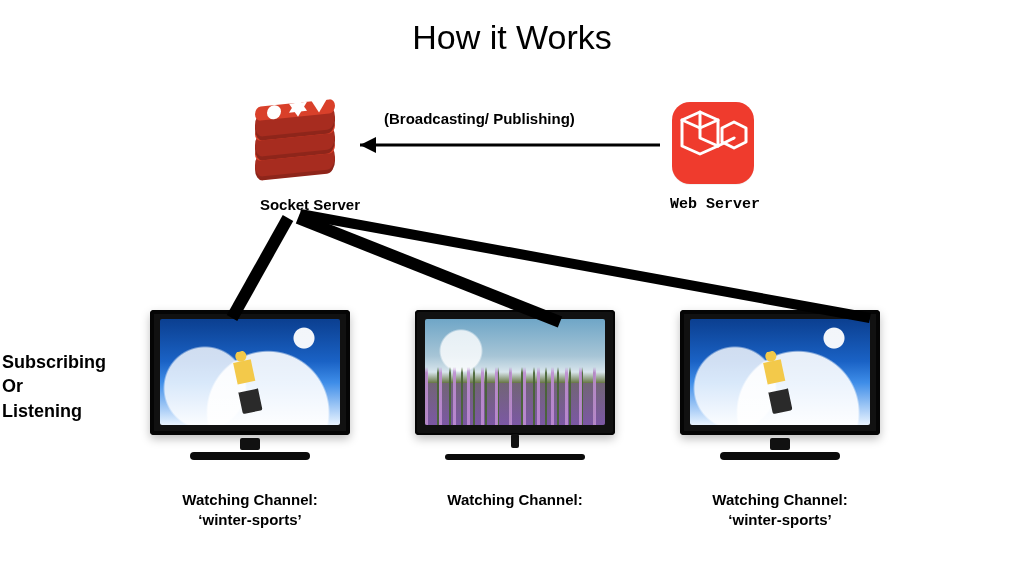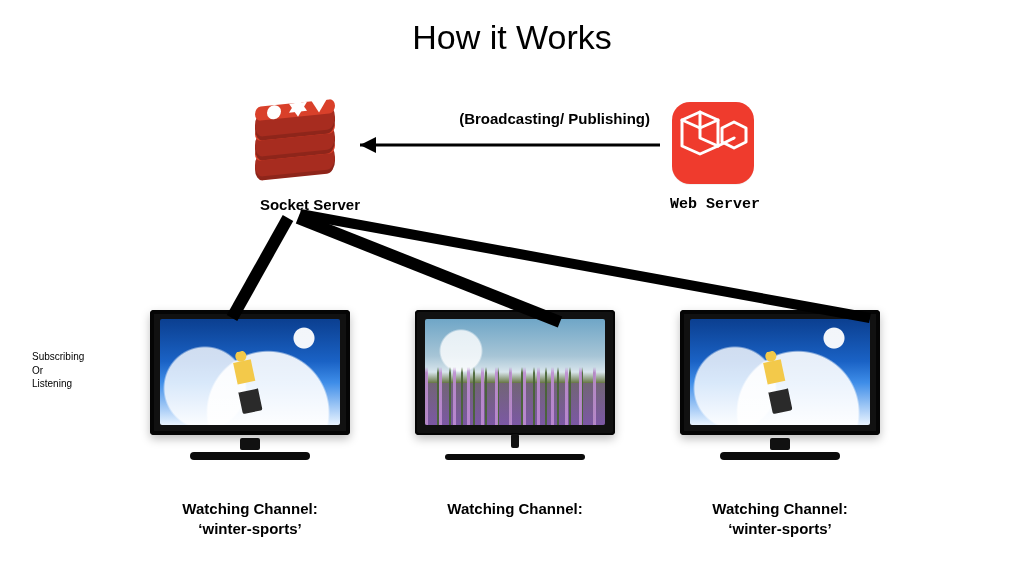--- a/index.html
+++ b/index.html
@@ -110,35 +110,35 @@
     left: 660px;
     top: 196px;
     width: 110px;
     text-align: center;
     font-size: 15px;
     font-weight: 600;
     font-family: Liberation Mono, monospace;
   }
   .arrow-label {
     position: absolute;
-    left: 370px;
+    left: 384px;
     top: 110px;
     width: 280px;
-    text-align: right;
+    text-align: left;
     font-size: 15px;
     font-weight: 700;
   }
 
   .sub-label {
     position: absolute;
-    left: 32px;
+    left: 2px;
     top: 350px;
     width: 120px;
-    font-size: 10px;
-    font-weight: 400;
+    font-size: 18px;
+    font-weight: 700;
     line-height: 1.35;
   }
 
   
   .tv {
     position: absolute;
     width: 200px;
     height: 150px;
   }
   .tv .bezel {
@@ -220,21 +220,20 @@
   .tv2 .stand .foot { width:140px; left:-10px; height:6px; border-radius:3px; }
   .tv2 .stand .neck { width:8px; height:14px; top:-8px; }
 
   .caption {
     position: absolute;
     width: 220px;
     text-align: center;
     font-size: 15px;
     font-weight: 700;
     line-height: 1.35;
-    margin-top: 9px;
   }
   .cap1 { left: 140px; top: 490px; }
   .cap2 { left: 405px; top: 490px; }
   .cap3 { left: 670px; top: 490px; }
 
   
   svg.overlay {
     position:absolute; left:0; top:0; width:1024px; height:576px;
     pointer-events:none;
   }

